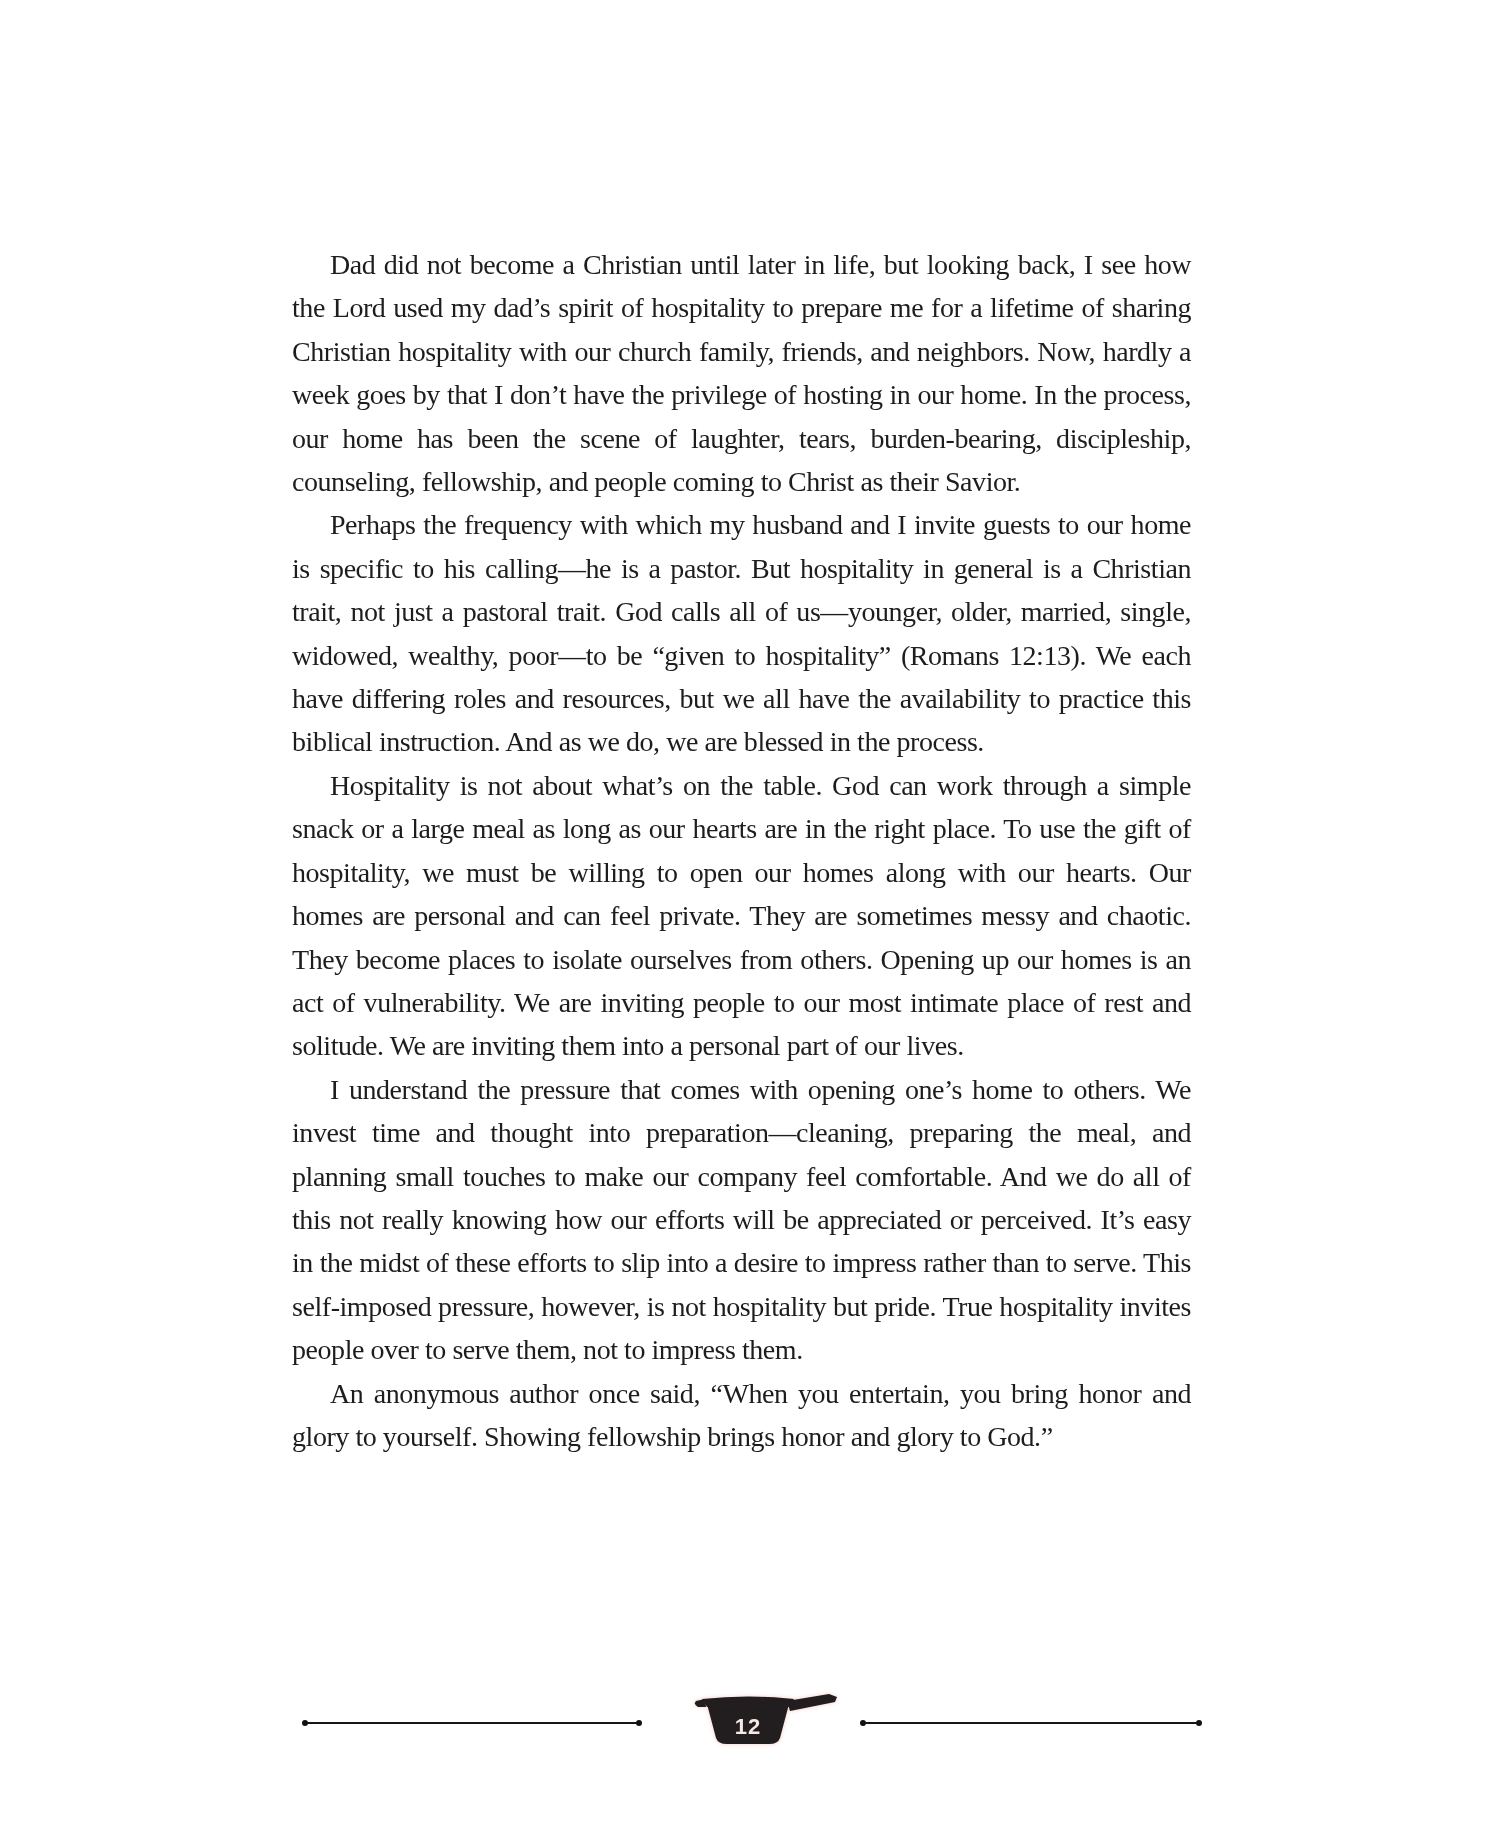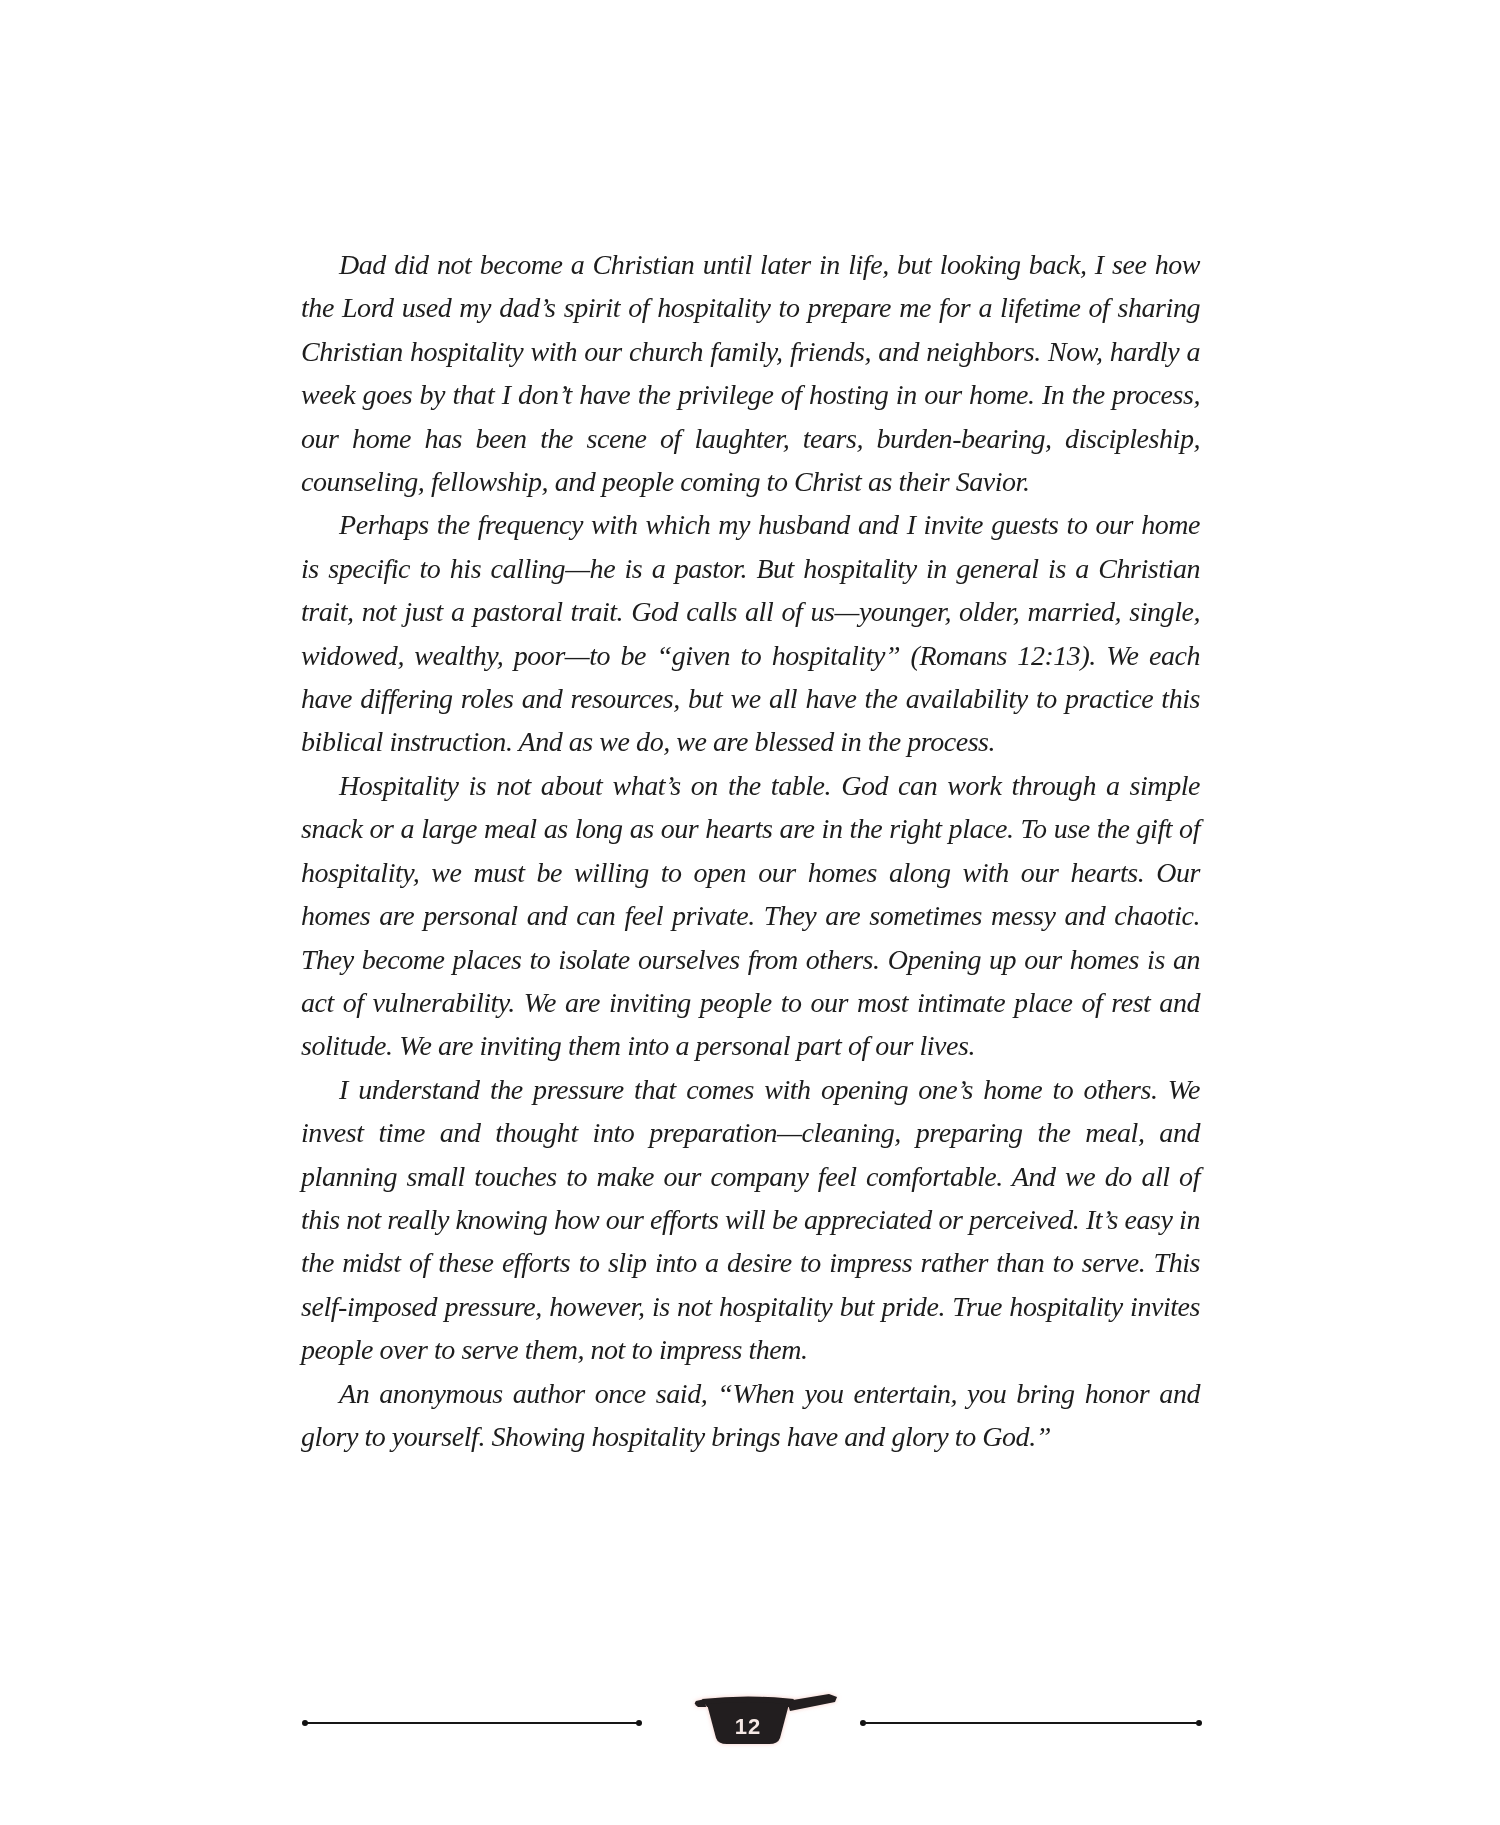--- a/index.html
+++ b/index.html
@@ -10,24 +10,23 @@
   .page {
     position: relative;
     width: 1500px;
     height: 1825px;
     background: #ffffff;
     overflow: hidden;
     font-family: "Liberation Serif", serif;
   }
   .text-block {
     position: absolute;
-    left: 301px;
+    left: 292px;
     top: 243px;
     width: 899px;
-    font-style: italic;
   }
   .para {
     margin: 0;
     padding: 0;
     font-size: 28px;
     line-height: 43.4px;
     letter-spacing: -0.45px;
     color: #1d1d1d;
     text-align: justify;
     text-indent: 38px;
@@ -77,21 +76,21 @@
 </head>
 <body>
 
 <div class="page">
 
   <main class="text-block">
     <p class="para">Dad did not become a Christian until later in life, but looking back, I see how the Lord used my dad’s spirit of hospitality to prepare me for a lifetime of sharing Christian hospitality with our church family, friends, and neighbors. Now, hardly a week goes by that I don’t have the privilege of hosting in our home. In the process, our home has been the scene of laughter, tears, burden-bearing, discipleship, counseling, fellowship, and people coming to Christ as their Savior.</p>
     <p class="para">Perhaps the frequency with which my husband and I invite guests to our home is specific to his calling—he is a pastor. But hospitality in general is a Christian trait, not just a pastoral trait. God calls all of us—younger, older, married, single, widowed, wealthy, poor—to be “given to hospitality” (Romans 12:13). We each have differing roles and resources, but we all have the availability to practice this biblical instruction. And as we do, we are blessed in the process.</p>
     <p class="para">Hospitality is not about what’s on the table. God can work through a simple snack or a large meal as long as our hearts are in the right place. To use the gift of hospitality, we must be willing to open our homes along with our hearts. Our homes are personal and can feel private. They are sometimes messy and chaotic. They become places to isolate ourselves from others. Opening up our homes is an act of vulnerability. We are inviting people to our most intimate place of rest and solitude. We are inviting them into a personal part of our lives.</p>
     <p class="para">I understand the pressure that comes with opening one’s home to others. We invest time and thought into preparation—cleaning, preparing the meal, and planning small touches to make our company feel comfortable. And we do all of this not really knowing how our efforts will be appreciated or perceived. It’s easy in the midst of these efforts to slip into a desire to impress rather than to serve. This self-imposed pressure, however, is not hospitality but pride. True hospitality invites people over to serve them, not to impress them.</p>
-    <p class="para">An anonymous author once said, “When you entertain, you bring honor and glory to yourself. Showing hospitality brings have and glory to God.”</p>
+    <p class="para">An anonymous author once said, “When you entertain, you bring honor and glory to yourself. Showing fellowship brings honor and glory to God.”</p>
   </main>
 
   <div class="footer">
     <div class="rule rule-left"></div>
     <span class="dot dot-1"></span>
     <span class="dot dot-2"></span>
     <span class="dot dot-3"></span>
     <span class="dot dot-4"></span>
 
     <svg class="skillet" viewBox="0 0 152 58" xmlns="http://www.w3.org/2000/svg" aria-hidden="true">

